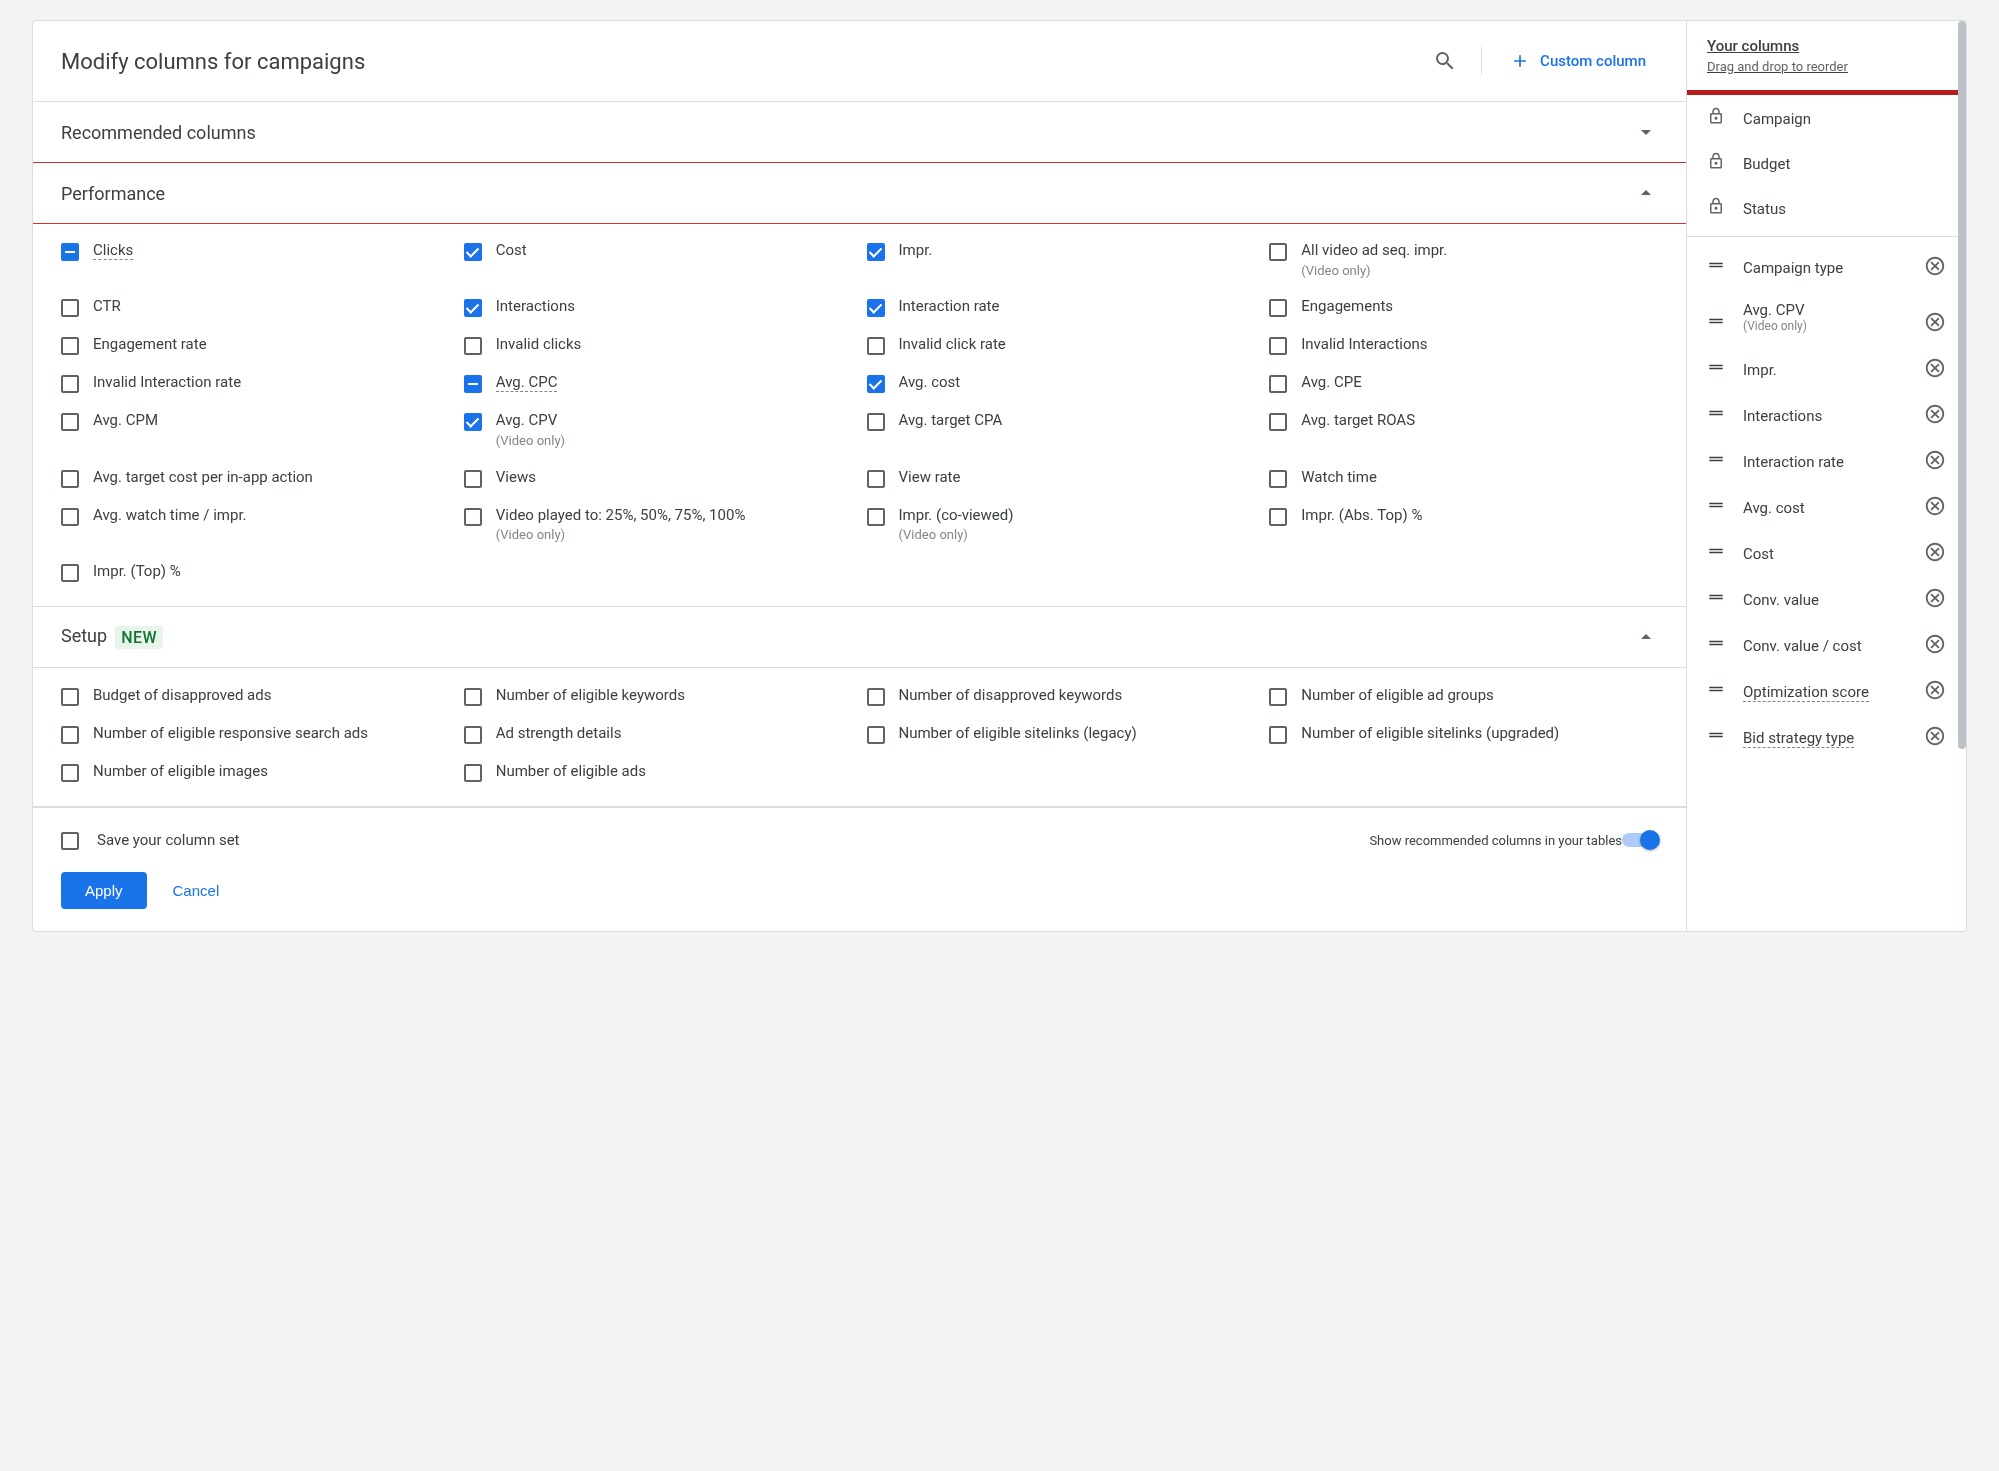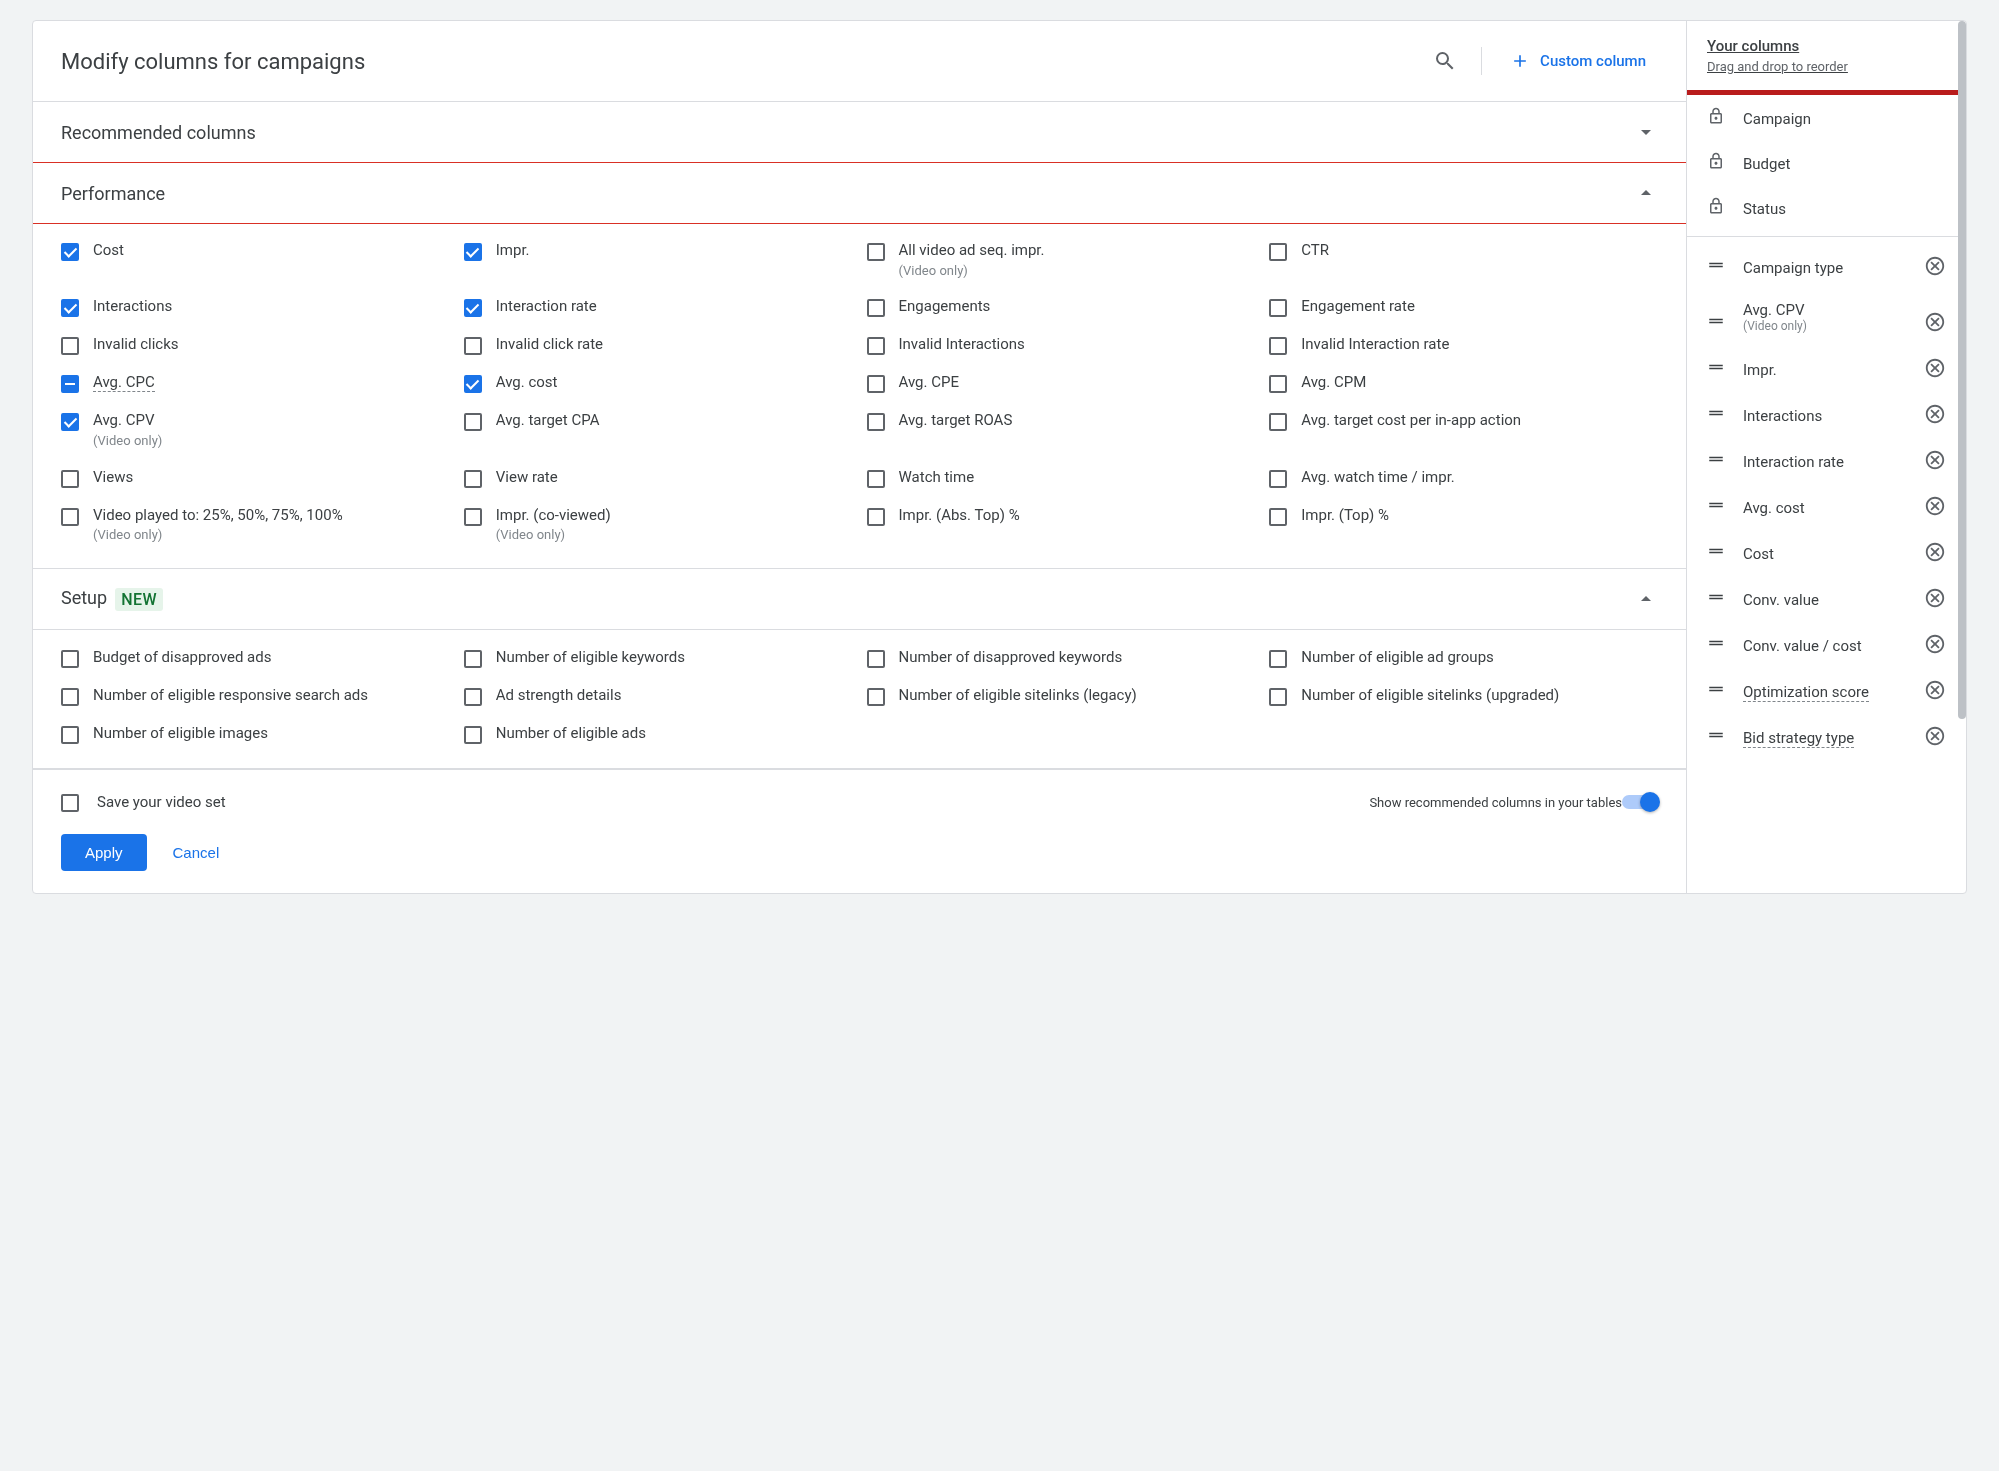--- a/index.html
+++ b/index.html
@@ -88,20 +88,24 @@
 
       <div class="section-head performance">
         <div class="section-title">Performance</div>
         <svg class="chev" viewBox="0 0 24 24">
             <path d="M7 14l5-5 5 5z"></path>
           </svg>
       </div>
 
       <div class="grid" id="perf-grid">
           <div class="opt">
+            <div class="cb indet"></div>
+            <div class="opt-label"><span class="dotted" style="border-bottom: 1px dashed rgb(128, 134, 139);">Clicks</span></div>
+          </div>
+          <div class="opt">
             <div class="cb checked"></div>
             <div class="opt-label">Cost</div>
           </div>
           <div class="opt">
             <div class="cb checked"></div>
             <div class="opt-label">Impr.</div>
           </div>
           <div class="opt">
             <div class="cb "></div>
             <div class="opt-label">All video ad seq. impr.<div class="sub">(Video only)</div></div>
@@ -258,21 +262,21 @@
             <div class="cb"></div>
             <div class="opt-label">Number of eligible ads</div>
           </div>
         </div>
     </div>
 
     <div class="footer">
       <div class="footer-row">
         <div class="save-set">
           <div class="cb"></div>
-          <span>Save your video set</span>
+          <span>Save your column set</span>
         </div>
         <div class="toggle-wrap">
           <span>Show recommended columns in your tables</span>
           <div class="toggle">
             <div class="toggle-knob"></div>
           </div>
         </div>
       </div>
       <div class="buttons">
         <button class="btn-apply">Apply</button>

